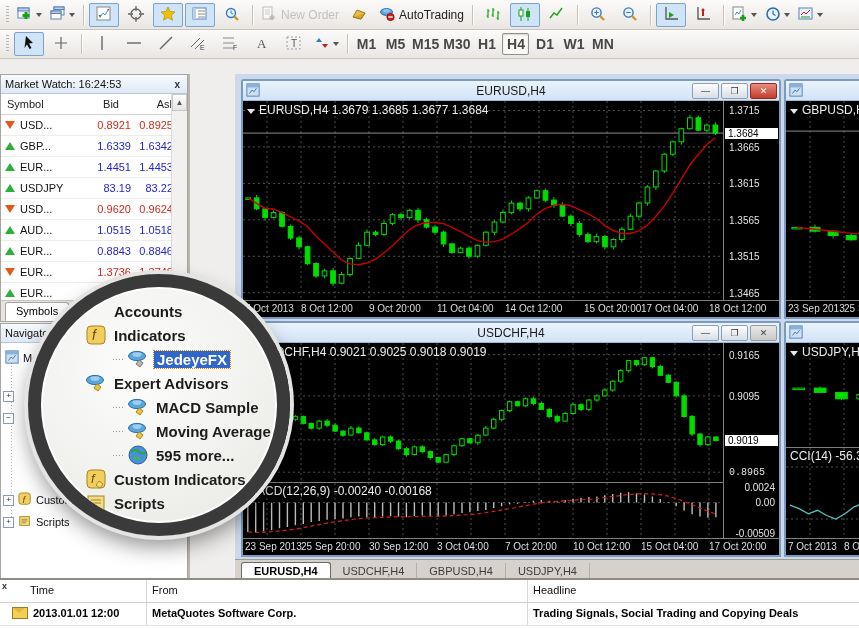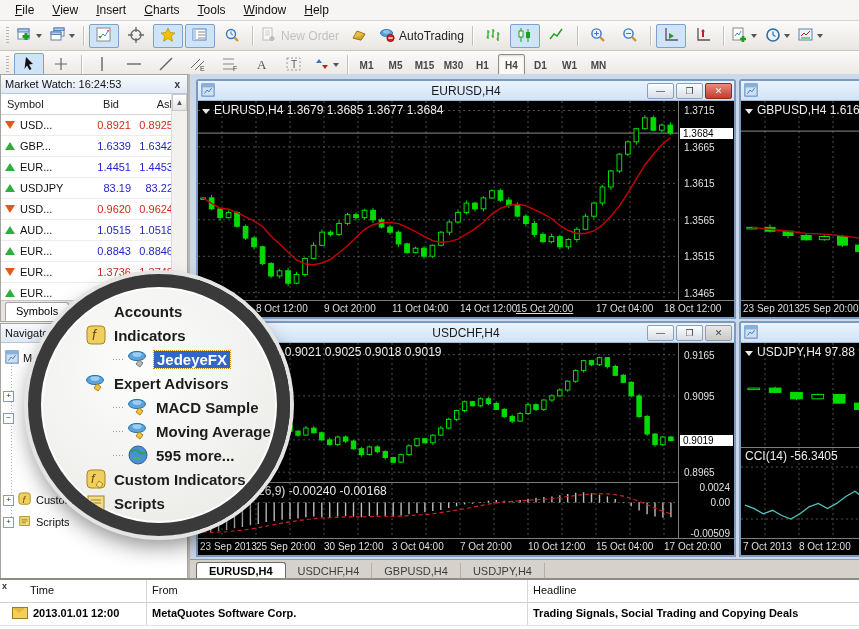--- a/index.html
+++ b/index.html
@@ -16,25 +16,25 @@
   #toolbar1{height:27px;}
   #toolbar2{height:26px;}
   .grip{width:3px;height:18px;margin-right:4px;background:repeating-linear-gradient(#b9b5ae 0 1px,transparent 1px 3px);}
   .tb-btn{height:22px;min-width:24px;display:flex;align-items:center;justify-content:center;padding:0 2px;border:1px solid transparent;border-radius:2px;margin:0 1px;cursor:pointer;}
   .tb-btn.pressed{background:#cfe4f7;border-color:#7da2ce;}
   .tb-btn.disabled{opacity:.55;cursor:default;}
   .tb-btn .tb-label{margin-left:4px;font-size:12px;color:#222;}
   .tb-btn.disabled .tb-label{color:#9a9a9a;}
   .tb-sep{width:1px;height:20px;background:#c4c0ba;margin:0 4px;box-shadow:1px 0 0 #fff;}
   .caret{width:0;height:0;border-left:3px solid transparent;border-right:3px solid transparent;border-top:4px solid #555;margin-left:3px;}
-  .tf-btn{height:20px;min-width:25px;display:flex;align-items:center;justify-content:center;font-size:10px;font-weight:bold;color:#474747;border:1px solid transparent;border-radius:2px;margin:0 1px;cursor:pointer;}
+  .tf-btn{height:20px;min-width:25px;display:flex;align-items:center;justify-content:center;font-size:14px;font-weight:bold;color:#474747;border:1px solid transparent;border-radius:2px;margin:0 1px;cursor:pointer;}
   .tf-btn.pressed{background:#fbfaf6;border-color:#8f8f8f;box-shadow:inset 0 1px 2px rgba(0,0,0,.15);}
 
   
-  #main{position:absolute;top:74px;left:0;width:859px;height:506px;display:flex;}
+  #main{position:absolute;top:74px;left:0;width:859px;height:506px;display:flex;gap:45px;}
   #left-col{width:190px;height:100%;background:#eceae6;border-right:2px solid #b9b6b0;box-sizing:border-box;display:flex;flex-direction:column;}
   .panel{background:#fff;border:1px solid #a8a5a0;box-sizing:border-box;display:flex;flex-direction:column;overflow:hidden;}
   #market-watch{height:248px;}
   #navigator{flex:1;margin-top:1px;}
   .panel-title{height:18px;background:linear-gradient(#f7fafd,#dfe9f5);border-bottom:1px solid #b9c7da;display:flex;align-items:center;padding:0 4px;font-size:11px;color:#111;flex:none;}
   .panel-title .x-btn{margin-left:auto;font-size:10px;font-weight:bold;color:#333;padding:0 3px;cursor:pointer;}
   
   #mw-table{flex:1;position:relative;overflow:hidden;background:#fff;}
   .mw-hdr{display:flex;height:20px;border-bottom:1px solid #d5d5d5;color:#222;align-items:center;background:#fff;}
   .mw-hdr .c1{width:82px;padding-left:6px;}
@@ -104,29 +104,20 @@
   .mag-item .mi-label{font-size:15px;font-weight:600;color:#1c1c1c;white-space:nowrap;margin-left:7px;}
   .mag-item.sel .mi-label{background:#2f66c8;color:#fff;padding:0 3px;outline:1px dotted #cf8a00;margin-left:5px;}
   .mag-icon{width:22px;height:22px;flex:none;position:relative;}
   .mag-item.lvl1{margin-left:28px;}
   .stub{width:12px;height:1px;background:repeating-linear-gradient(90deg,#999 0 1px,transparent 1px 3px);margin-right:2px;}
 </style>
 </head>
 <body>
 
 <div id="app">
-  <div id="menubar">
-      <div class="menu-item">File</div>
-      <div class="menu-item">View</div>
-      <div class="menu-item">Insert</div>
-      <div class="menu-item">Charts</div>
-      <div class="menu-item">Tools</div>
-      <div class="menu-item">Window</div>
-      <div class="menu-item">Help</div>
-    </div>
   <div id="toolbar1" class="toolbar">
       <div class="grip"></div>
       <div class="tb-btn">
         <span><svg width="16" height="16" viewBox="0 0 16 16">
             <rect x="1" y="2" width="11" height="10" fill="#fff" stroke="#5a82b4"></rect>
             <rect x="1" y="2" width="11" height="3" fill="#b8d0ea" stroke="#5a82b4"></rect>
             <path d="M9 6v7M5.5 9.5h7" stroke="#19a019" stroke-width="3"></path>
           </svg></span>
         <span class="caret"></span>
       </div>
@@ -643,21 +634,21 @@
               <div class="pl" style="top: 150.264px;">1.3515</div>
               <div class="pl" style="top: 186.711px;">1.3465</div>
               <div class="pl cur" style="top: 27.0733px;">1.3684</div>
             </div>
             <div class="time-axis">
               <span class="tl" style="left: 2px;">7 Oct 2013</span>
               <span class="tl" style="left: 58px;">8 Oct 12:00</span>
               <span class="tl" style="left: 126px;">9 Oct 20:00</span>
               <span class="tl" style="left: 194px;">11 Oct 04:00</span>
               <span class="tl" style="left: 262px;">14 Oct 12:00</span>
-              <span class="tl" style="left: 318px; text-decoration: underline;">15 Oct 20:00</span>
+              <span class="tl" style="left: 341px;">15 Oct 20:00</span>
               <span class="tl" style="left: 398px;">17 Oct 04:00</span>
               <span class="tl" style="left: 466px;">18 Oct 12:00</span>
             </div>
           </div>
         </div>
         <div class="cwin" style="left: 549px; top: 5px; width: 540px; height: 240px;">
           <div class="cw-title">
             <span class="cw-icon"><svg width="14" height="14" viewBox="0 0 16 16">
                 <rect x="1" y="1" width="14" height="14" fill="#cfe0f2" stroke="#4a79b8"></rect>
                 <rect x="1" y="1" width="14" height="4" fill="#8ab0d8"></rect>
@@ -978,21 +969,21 @@
                 <polyline points="4.8,48.9 12.7,49.5 20.6,49.1 28.6,48.6 36.5,47.9 44.4,47.3 52.4,46.1 60.3,44.6 68.2,43.1 76.2,41.6 84.1,40.1 92.0,38.8 100.0,37.7 107.9,36.6 115.8,35.6 123.8,35.0 131.7,34.7 139.6,34.3 147.6,33.9 155.5,33.8 163.4,33.9 171.4,33.7 179.3,33.3 187.2,33.2 195.2,33.3 203.1,33.1 211.0,32.6 219.0,32.1 226.9,31.6 234.8,30.8 242.8,29.6 250.7,28.4 258.6,27.1 266.6,25.7 274.5,24.2 282.4,22.7 290.4,21.2 298.3,19.9 306.2,18.9 314.2,18.4 322.1,17.8 330.0,17.3 338.0,16.8 345.9,16.3 353.9,15.6 361.8,14.6 369.7,13.5 377.7,12.5 385.6,11.6 393.5,11.0 401.5,10.7 409.4,10.9 417.3,11.7 425.3,13.2 433.2,15.6 441.1,18.4 449.1,21.7 457.0,25.1 464.9,28.2 472.9,30.8" fill="none" stroke="#d42020" stroke-width="1.2" stroke-dasharray="4 3"></polyline>
               </svg></div>
             <div class="legend" style="top: 141px;">MACD(12,26,9) -0.00240 -0.00168</div>
             <div class="pl" style="right: 4px; left: auto; top: 138.889px; z-index: 3;">0.0024</div>
             <div class="pl" style="right: 4px; left: auto; top: 153.556px; z-index: 3;">0.00</div>
             <div class="pl" style="right: 4px; left: auto; top: 184.661px; z-index: 3;">-0.00509</div>
             <div class="price-scale" style="height: 195px;">
               <div class="pl" style="top: 6.74468px;">0.9165</div>
               <div class="pl" style="top: 47.8511px;">0.9095</div>
               <div class="pl" style="top: 91.8936px;">0.9020</div>
-              <div class="pl" style="top: 124.191px;">0.8965</div>
+              <div class="pl" style="top: 124.191px; font-family: Liberation Mono, monospace;">0.8965</div>
               <div class="pl cur" style="top: 92.4809px;">0.9019</div>
             </div>
             <div class="time-axis">
               <span class="tl" style="left: 2px;">23 Sep 2013</span>
               <span class="tl" style="left: 58px;">25 Sep 20:00</span>
               <span class="tl" style="left: 126px;">30 Sep 12:00</span>
               <span class="tl" style="left: 194px;">3 Oct 04:00</span>
               <span class="tl" style="left: 262px;">7 Oct 20:00</span>
               <span class="tl" style="left: 330px;">10 Oct 12:00</span>
               <span class="tl" style="left: 398px;">15 Oct 04:00</span>

